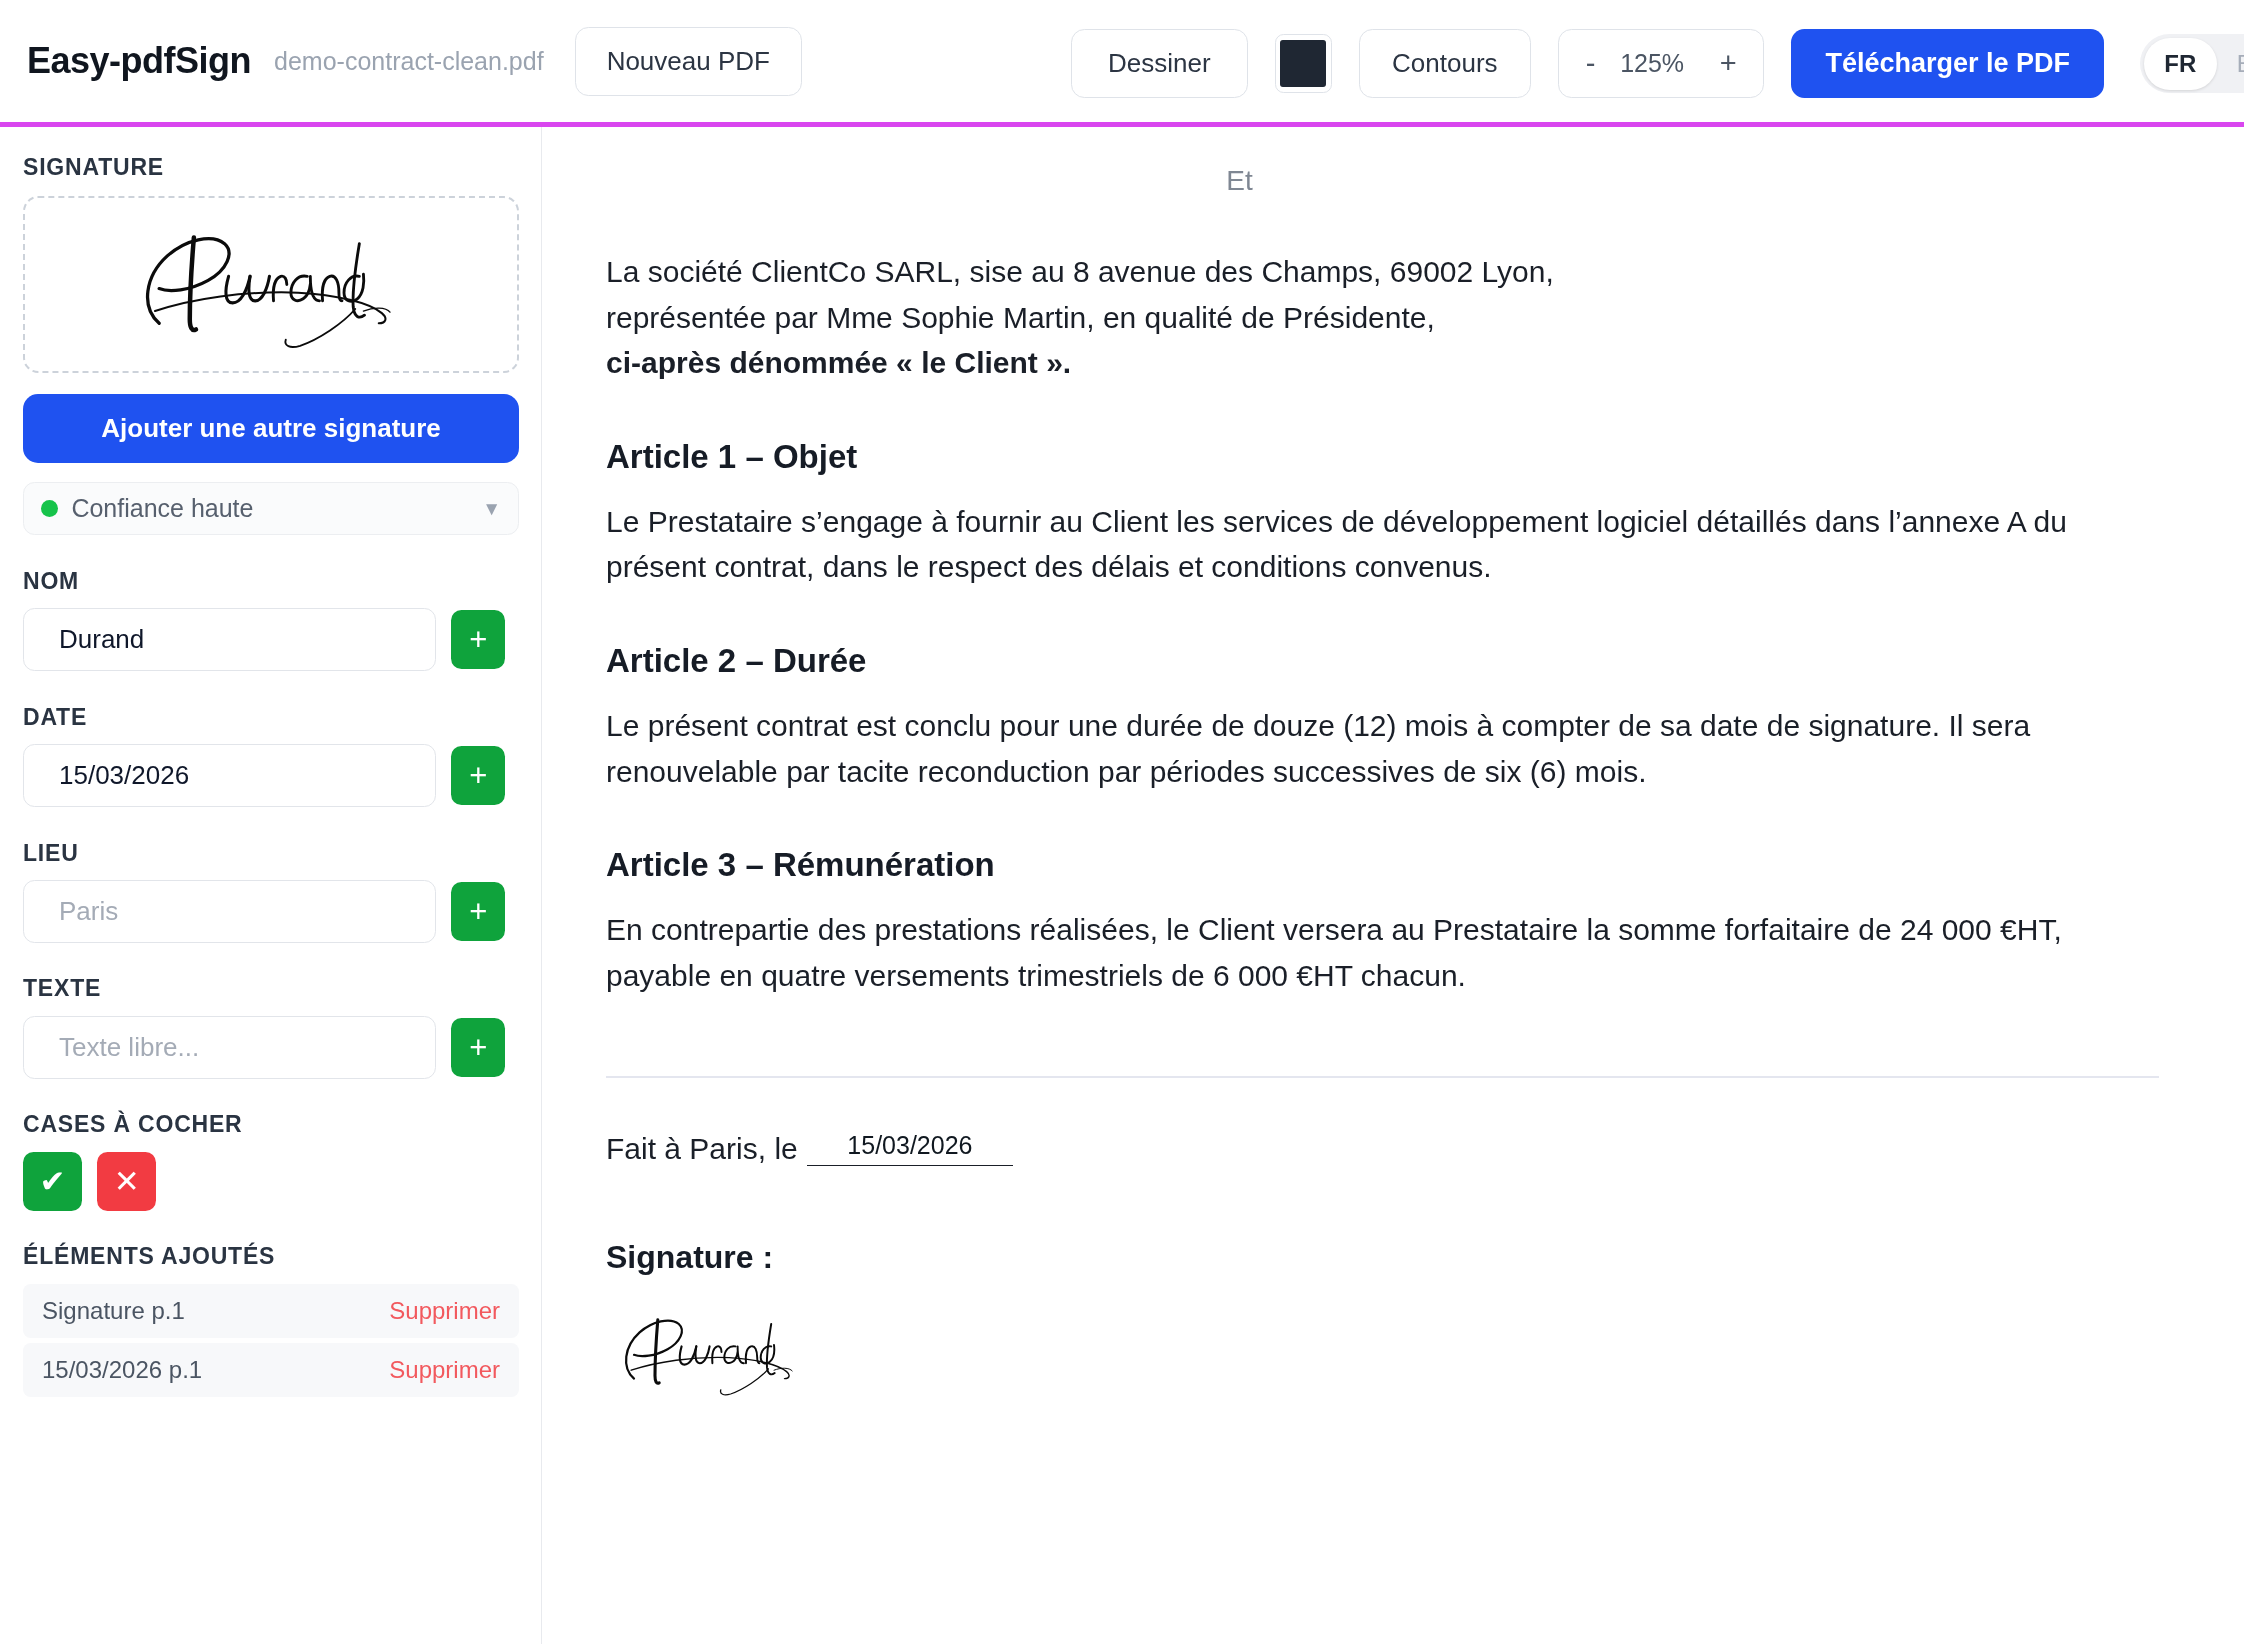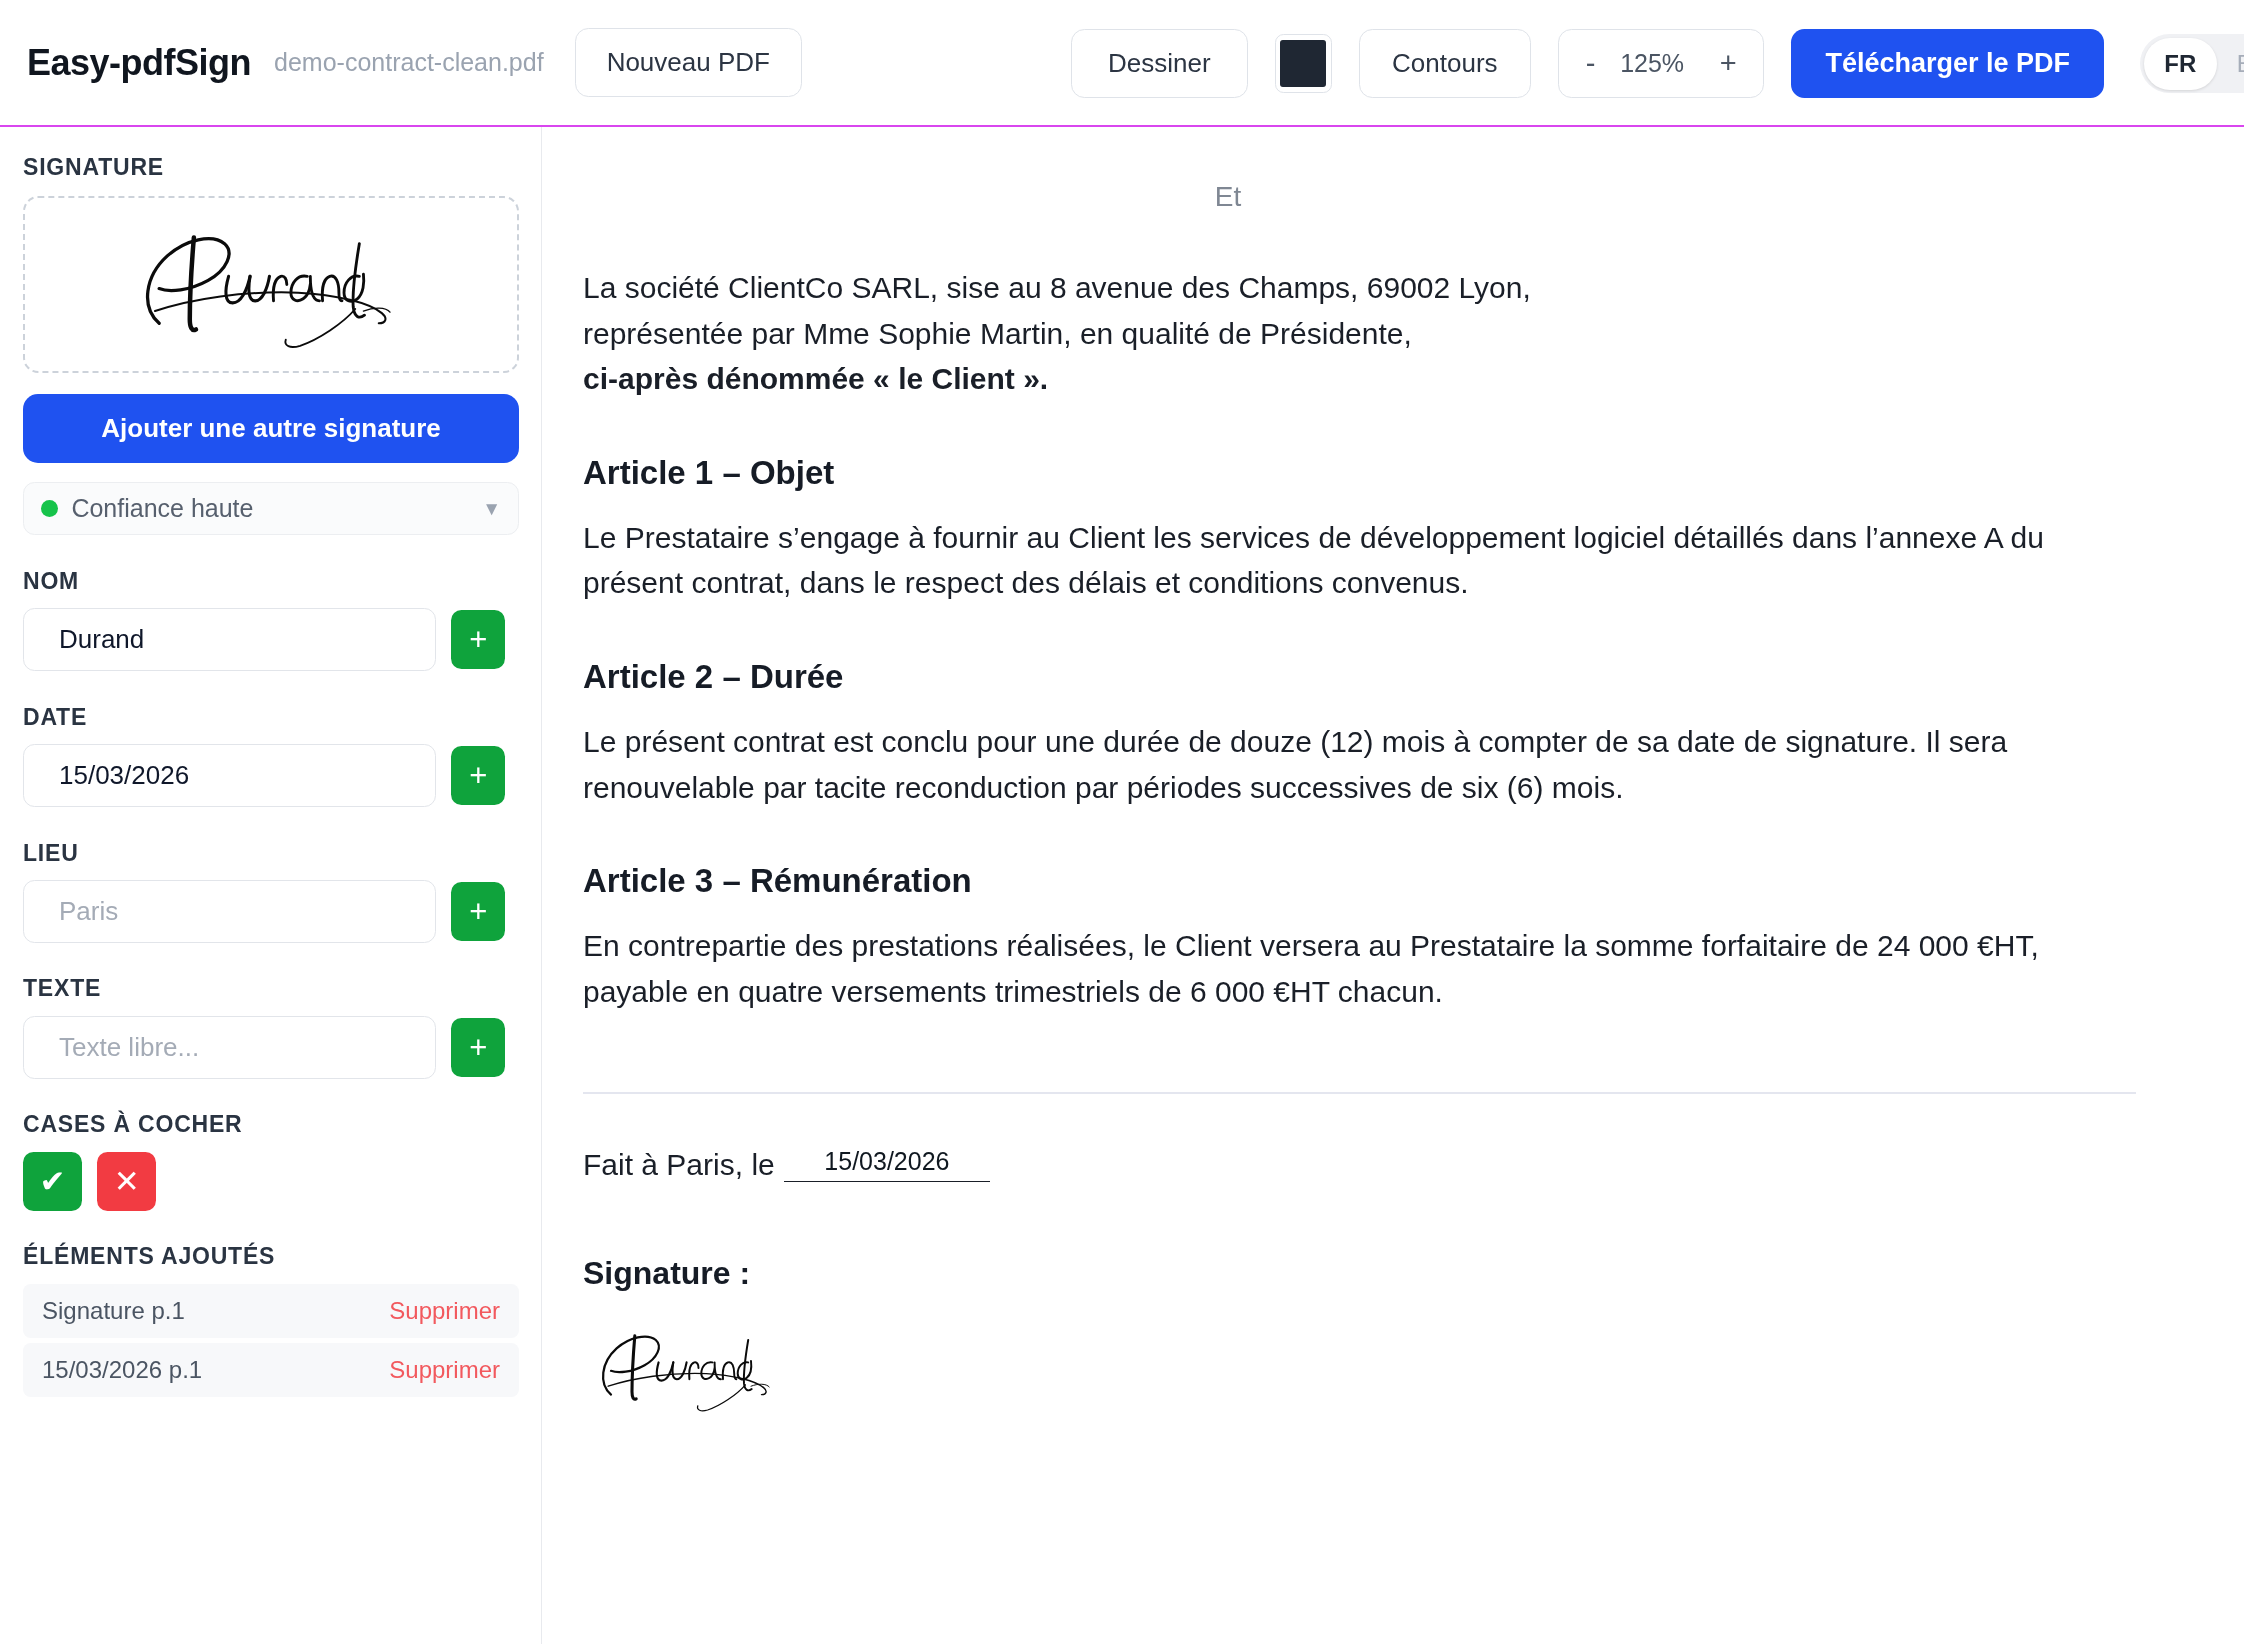--- a/index.html
+++ b/index.html
@@ -13,21 +13,21 @@
     overflow: hidden;
   }
 
   
   .topbar {
     position: absolute;
     top: 0; left: 0;
     width: 2244px;
     height: 127px;
     background: #ffffff;
-    border-bottom: 2px solid #d946ef;
+    border-bottom: 5px solid #d946ef;
     display: flex;
     align-items: center;
   }
 
   .brand {
     margin-left: 27px;
     font-size: 36px;
     font-weight: bold;
     letter-spacing: -0.5px;
     color: #10161f;
@@ -312,23 +312,23 @@
     position: absolute;
     top: 127px; left: 543px;
     width: 1701px;
     height: 1517px;
     background: #ffffff;
     overflow: hidden;
   }
 
   .doc-sheet {
     position: absolute;
-    top: 16px; left: 0;
+    top: 0; left: 0;
     width: 1701px;
-    padding: 38px 84px 0 40px;
+    padding: 38px 84px 0 63px;
   }
 
   .et-line {
     text-align: center;
     font-size: 28px;
     color: #7f8793;
     margin-bottom: 52px;
     margin-right: 287px;
   }
 

